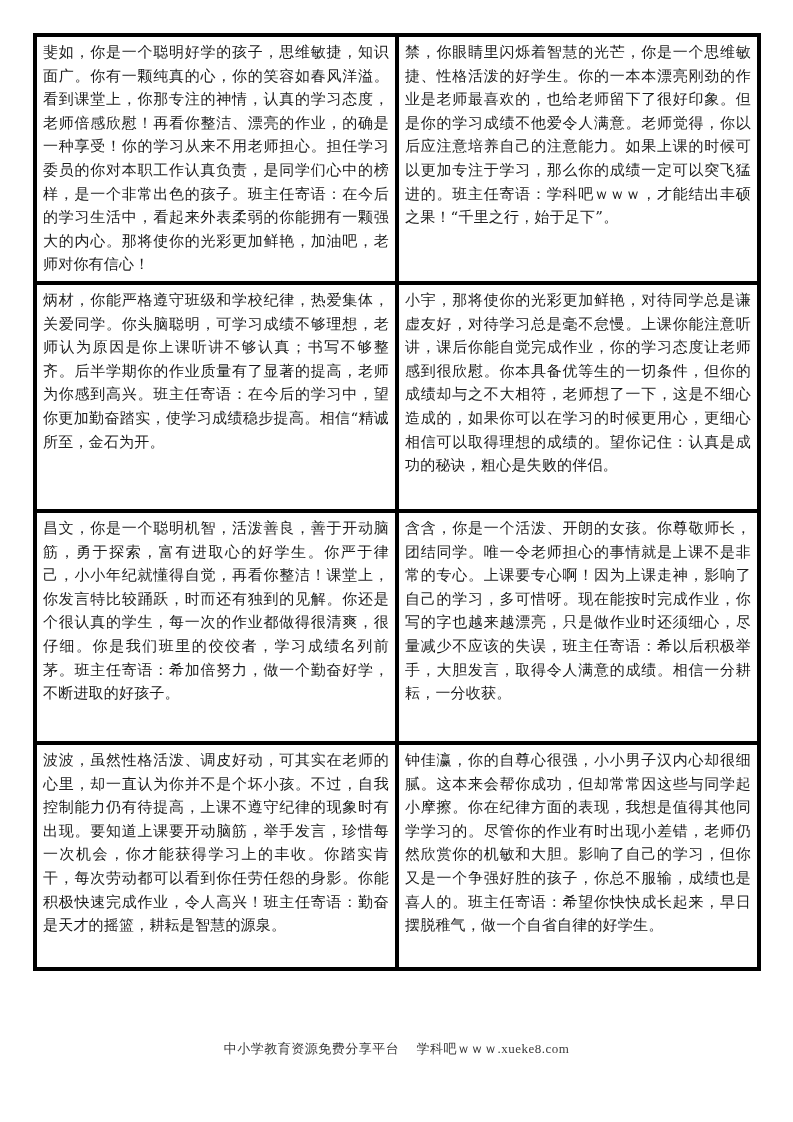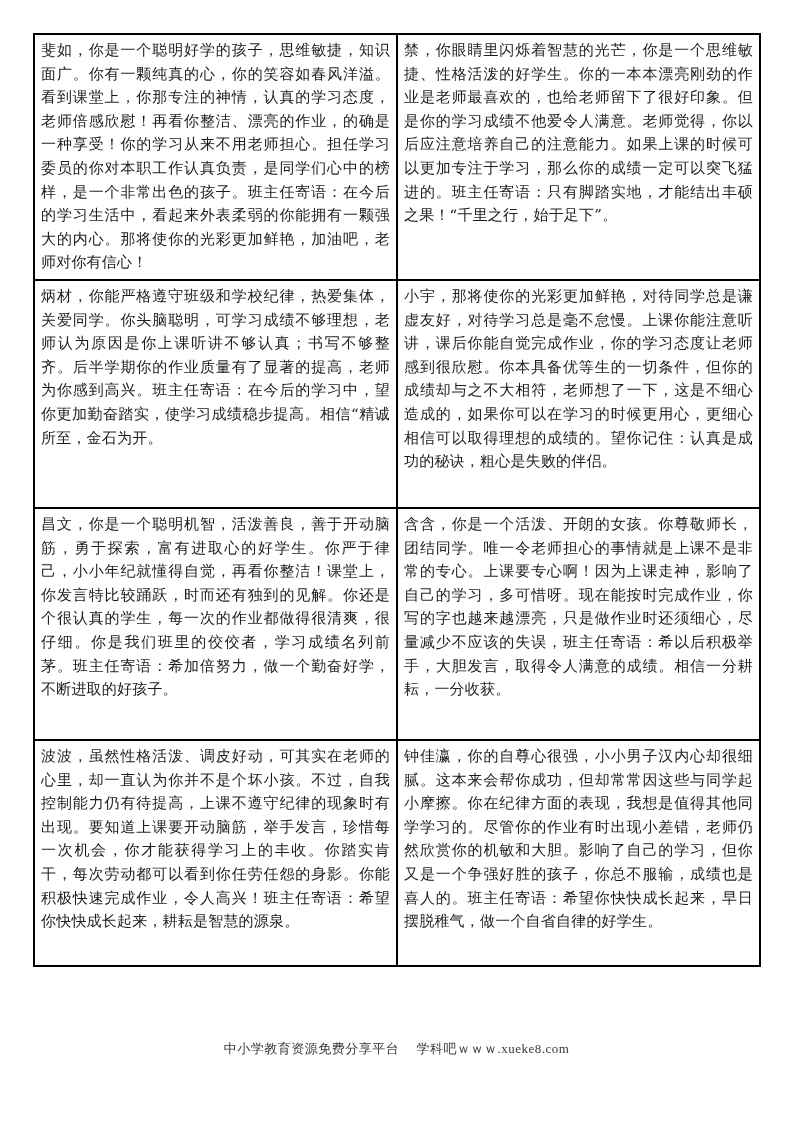--- a/index.html
+++ b/index.html
@@ -20,21 +20,21 @@
   }
   table.comments {
     position: absolute;
     left: 33px;
     top: 33px;
     width: 728px;
     border-collapse: collapse;
     table-layout: fixed;
   }
   table.comments td {
-    border: 2px solid #000000;
+    border: 4px solid #000000;
     vertical-align: top;
     padding: 4px 6px 4px 6px;
     font-size: 15px;
     line-height: 23.6px;
     text-align: justify;
     text-justify: inter-ideograph;
     letter-spacing: 0.2px;
     overflow: hidden;
   }
   tr.row-1 { height: 229px; }
@@ -58,42 +58,42 @@
 
 <div class="page">
 
   <table class="comments">
     <tbody>
       <tr class="row-1">
         <td>
           <div>斐如，你是一个聪明好学的孩子，思维敏捷，知识面广。你有一颗纯真的心，你的笑容如春风洋溢。看到课堂上，你那专注的神情，认真的学习态度，老师倍感欣慰！再看你整洁、漂亮的作业，的确是一种享受！你的学习从来不用老师担心。担任学习委员的你对本职工作认真负责，是同学们心中的榜样，是一个非常出色的孩子。班主任寄语：在今后的学习生活中，看起来外表柔弱的你能拥有一颗强大的内心。那将使你的光彩更加鲜艳，加油吧，老师对你有信心！</div>
         </td>
         <td>
-          <div>禁，你眼睛里闪烁着智慧的光芒，你是一个思维敏捷、性格活泼的好学生。你的一本本漂亮刚劲的作业是老师最喜欢的，也给老师留下了很好印象。但是你的学习成绩不他爱令人满意。老师觉得，你以后应注意培养自己的注意能力。如果上课的时候可以更加专注于学习，那么你的成绩一定可以突飞猛进的。班主任寄语：只有脚踏实地，才能结出丰硕之果！“千里之行，始于足下”。</div>
+          <div>禁，你眼睛里闪烁着智慧的光芒，你是一个思维敏捷、性格活泼的好学生。你的一本本漂亮刚劲的作业是老师最喜欢的，也给老师留下了很好印象。但是你的学习成绩不他爱令人满意。老师觉得，你以后应注意培养自己的注意能力。如果上课的时候可以更加专注于学习，那么你的成绩一定可以突飞猛进的。班主任寄语：学科吧ｗｗｗ，才能结出丰硕之果！“千里之行，始于足下”。</div>
         </td>
       </tr>
       <tr class="row-2">
         <td>
           <div>炳材，你能严格遵守班级和学校纪律，热爱集体，关爱同学。你头脑聪明，可学习成绩不够理想，老师认为原因是你上课听讲不够认真；书写不够整齐。后半学期你的作业质量有了显著的提高，老师为你感到高兴。班主任寄语：在今后的学习中，望你更加勤奋踏实，使学习成绩稳步提高。相信“精诚所至，金石为开。</div>
         </td>
         <td>
           <div>小宇，那将使你的光彩更加鲜艳，对待同学总是谦虚友好，对待学习总是毫不怠慢。上课你能注意听讲，课后你能自觉完成作业，你的学习态度让老师感到很欣慰。你本具备优等生的一切条件，但你的成绩却与之不大相符，老师想了一下，这是不细心造成的，如果你可以在学习的时候更用心，更细心相信可以取得理想的成绩的。望你记住：认真是成功的秘诀，粗心是失败的伴侣。</div>
         </td>
       </tr>
       <tr class="row-3">
         <td>
           <div>昌文，你是一个聪明机智，活泼善良，善于开动脑筋，勇于探索，富有进取心的好学生。你严于律己，小小年纪就懂得自觉，再看你整洁！课堂上，你发言特比较踊跃，时而还有独到的见解。你还是个很认真的学生，每一次的作业都做得很清爽，很仔细。你是我们班里的佼佼者，学习成绩名列前茅。班主任寄语：希加倍努力，做一个勤奋好学，不断进取的好孩子。</div>
         </td>
         <td>
           <div>含含，你是一个活泼、开朗的女孩。你尊敬师长，团结同学。唯一令老师担心的事情就是上课不是非常的专心。上课要专心啊！因为上课走神，影响了自己的学习，多可惜呀。现在能按时完成作业，你写的字也越来越漂亮，只是做作业时还须细心，尽量减少不应该的失误，班主任寄语：希以后积极举手，大胆发言，取得令人满意的成绩。相信一分耕耘，一分收获。</div>
         </td>
       </tr>
       <tr class="row-4">
         <td>
-          <div>波波，虽然性格活泼、调皮好动，可其实在老师的心里，却一直认为你并不是个坏小孩。不过，自我控制能力仍有待提高，上课不遵守纪律的现象时有出现。要知道上课要开动脑筋，举手发言，珍惜每一次机会，你才能获得学习上的丰收。你踏实肯干，每次劳动都可以看到你任劳任怨的身影。你能积极快速完成作业，令人高兴！班主任寄语：希望你快快成长起来，耕耘是智慧的源泉。</div>
+          <div>波波，虽然性格活泼、调皮好动，可其实在老师的心里，却一直认为你并不是个坏小孩。不过，自我控制能力仍有待提高，上课不遵守纪律的现象时有出现。要知道上课要开动脑筋，举手发言，珍惜每一次机会，你才能获得学习上的丰收。你踏实肯干，每次劳动都可以看到你任劳任怨的身影。你能积极快速完成作业，令人高兴！班主任寄语：勤奋是天才的摇篮，耕耘是智慧的源泉。</div>
         </td>
         <td>
           <div>钟佳瀛，你的自尊心很强，小小男子汉内心却很细腻。这本来会帮你成功，但却常常因这些与同学起小摩擦。你在纪律方面的表现，我想是值得其他同学学习的。尽管你的作业有时出现小差错，老师仍然欣赏你的机敏和大胆。影响了自己的学习，但你又是一个争强好胜的孩子，你总不服输，成绩也是喜人的。班主任寄语：希望你快快成长起来，早日摆脱稚气，做一个自省自律的好学生。</div>
         </td>
       </tr>
     </tbody>
   </table>
 
   <div class="footer">中小学教育资源免费分享平台　 学科吧ｗｗｗ.xueke8.com</div>
 

